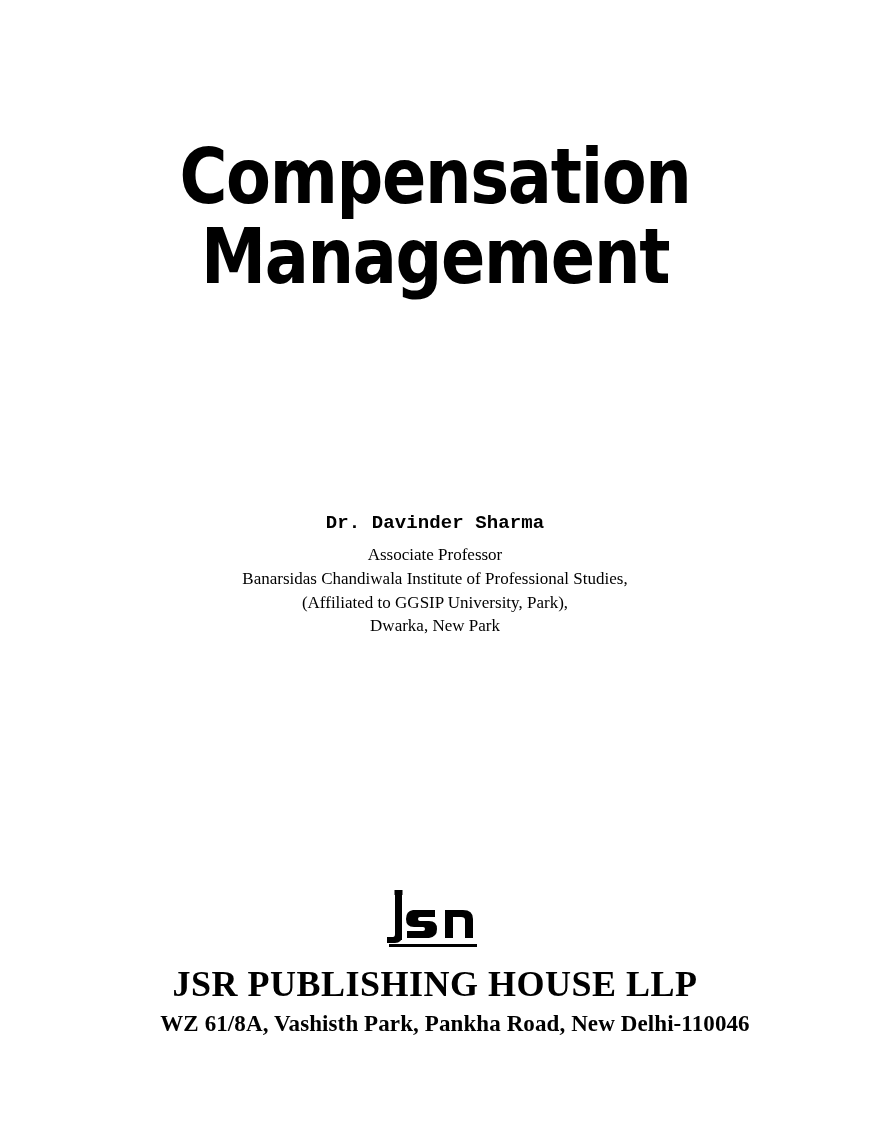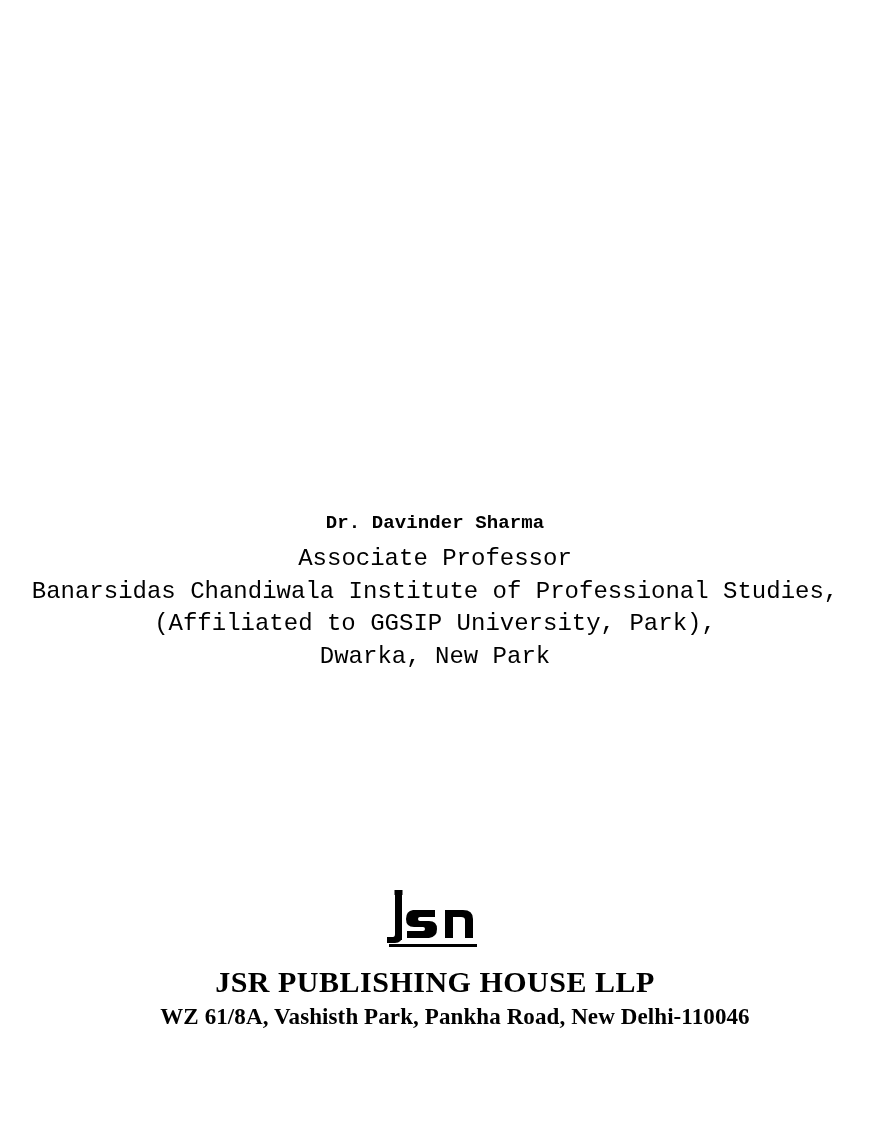--- a/index.html
+++ b/index.html
@@ -53,22 +53,22 @@
     text-align: center;
   }
   .author-name {
     font-family: Liberation Mono, monospace;
     font-weight: 700;
     font-size: 19px;
     letter-spacing: 0.1px;
     margin-bottom: 10px;
   }
   .author-line {
-    font-family: Liberation Mono, monospace;
-    font-size: 24px;
+    font-family: Liberation Serif, serif;
+    font-size: 17px;
     line-height: 1.28;
     margin-top: 2px;
   }
 
   
   .logo-wrap {
     position: absolute;
     top: 890px;
     left: 0;
     width: 870px;
@@ -86,38 +86,42 @@
   .publisher-block {
     position: absolute;
     top: 965px;
     left: 0;
     width: 870px;
     text-align: center;
   }
   .publisher-name {
     font-family: "Liberation Serif", serif;
     font-weight: 700;
-    font-size: 30px;
+    font-size: 36px;
     letter-spacing: 0.5px;
     line-height: 1.1;
   }
   .publisher-address {
     font-family: "Liberation Serif", serif;
     font-weight: 700;
     font-size: 23px;
     margin-top: 6px;
     letter-spacing: 0.1px;
     padding-left: 40px;
   }
 </style>
 </head>
 <body>
 
 <div class="page">
 
+  <div class="title-block">
+    <div class="title-line">Compensation</div>
+    <div class="title-line second">Management</div>
+  </div>
 
   <div class="author-block">
     <div class="author-name">Dr. Davinder Sharma</div>
     <div class="author-line">Associate Professor</div>
     <div class="author-line">Banarsidas Chandiwala Institute of Professional Studies,</div>
     <div class="author-line">(Affiliated to GGSIP University, Park),</div>
     <div class="author-line">Dwarka, New Park</div>
   </div>
 
   <div class="logo-wrap">

